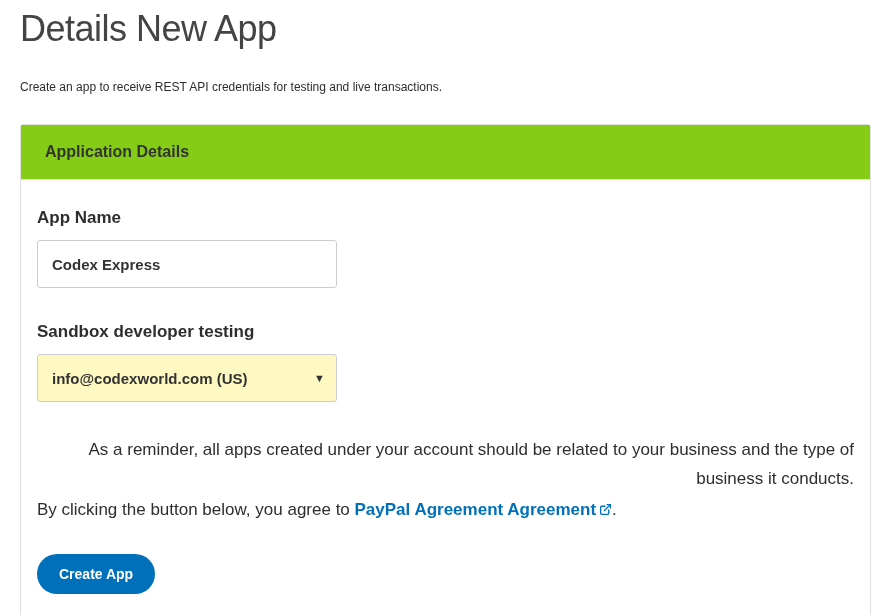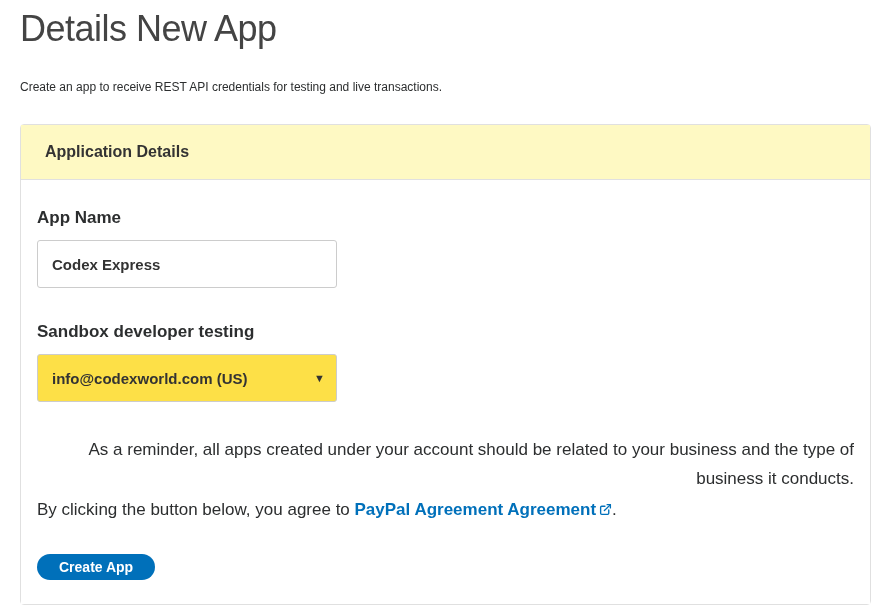--- a/index.html
+++ b/index.html
@@ -26,21 +26,21 @@
       font-size: 12px;
       color: #2c2e2f;
       margin-bottom: 30px;
       font-weight: 400;
     }
     .panel {
       border: 1px solid #e0e0e0;
       border-radius: 4px;
     }
     .panel-header {
-      background: #fef9c3;
+      background: #84cc16;
       border-bottom: 1px solid #e0e0e0;
       padding: 18px 24px;
       font-size: 16px;
       font-weight: 600;
       color: #333;
     }
     .panel-body {
       padding: 28px 16px 24px 16px;
       background: #fff;
     }
@@ -70,21 +70,21 @@
     .select-input {
       width: 100%;
       height: 48px;
       border: 1px solid #ccc;
       border-radius: 3px;
       padding: 0 36px 0 14px;
       font-size: 15px;
       font-weight: 600;
       color: #333;
       font-family: inherit;
-      background: #fde047;
+      background: #fef9c3;
       appearance: none;
       -webkit-appearance: none;
       cursor: pointer;
     }
     .select-caret {
       position: absolute;
       right: 12px;
       top: 50%;
       transform: translateY(-50%);
       pointer-events: none;
@@ -117,21 +117,21 @@
       display: inline-block;
       vertical-align: -1px;
       margin-left: 3px;
     }
     .primary-button {
       background: #0070ba;
       color: #fff;
       border: none;
       border-radius: 20px;
       padding: 0 22px;
-      height: 26px;
+      height: 40px;
       font-size: 14px;
       font-weight: 600;
       cursor: pointer;
       font-family: inherit;
     }
   </style>
 </head>
 <body>
 
 <h1 class="page-title">Details New App</h1>

